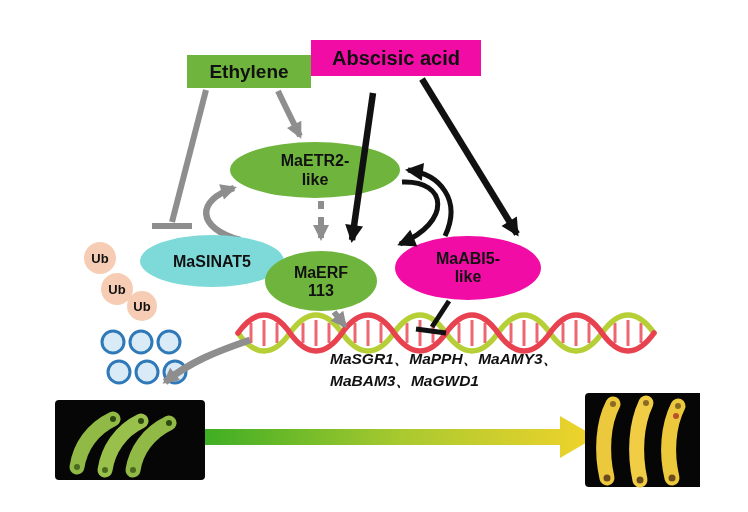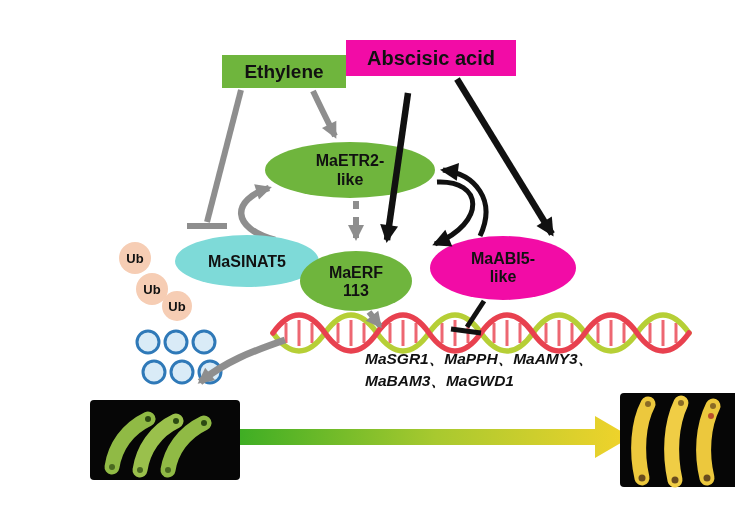--- a/index.html
+++ b/index.html
@@ -1,16 +1,16 @@
 <!DOCTYPE html>
 <html><head>
 <meta charset="utf-8">
 <style>
   html,body{margin:0;padding:0;background:#ffffff;}
-  .stage{position:relative;width:700px;height:512px;background:#ffffff;overflow:hidden;margin-left:35px;}
+  .stage{position:relative;width:700px;height:512px;background:#ffffff;overflow:hidden;}
   svg{display:block;}
   text{font-family:"Liberation Sans","DejaVu Sans",sans-serif;fill:#111111;}
   .node-label{font-weight:bold;font-size:16px;text-anchor:middle;}
   .box-label{font-weight:bold;text-anchor:middle;}
   .gene-label{font-weight:bold;font-style:italic;font-size:15.5px;}
   .ub-label{font-weight:bold;font-size:13px;text-anchor:middle;}
 </style>
 </head>
 <body>
 

